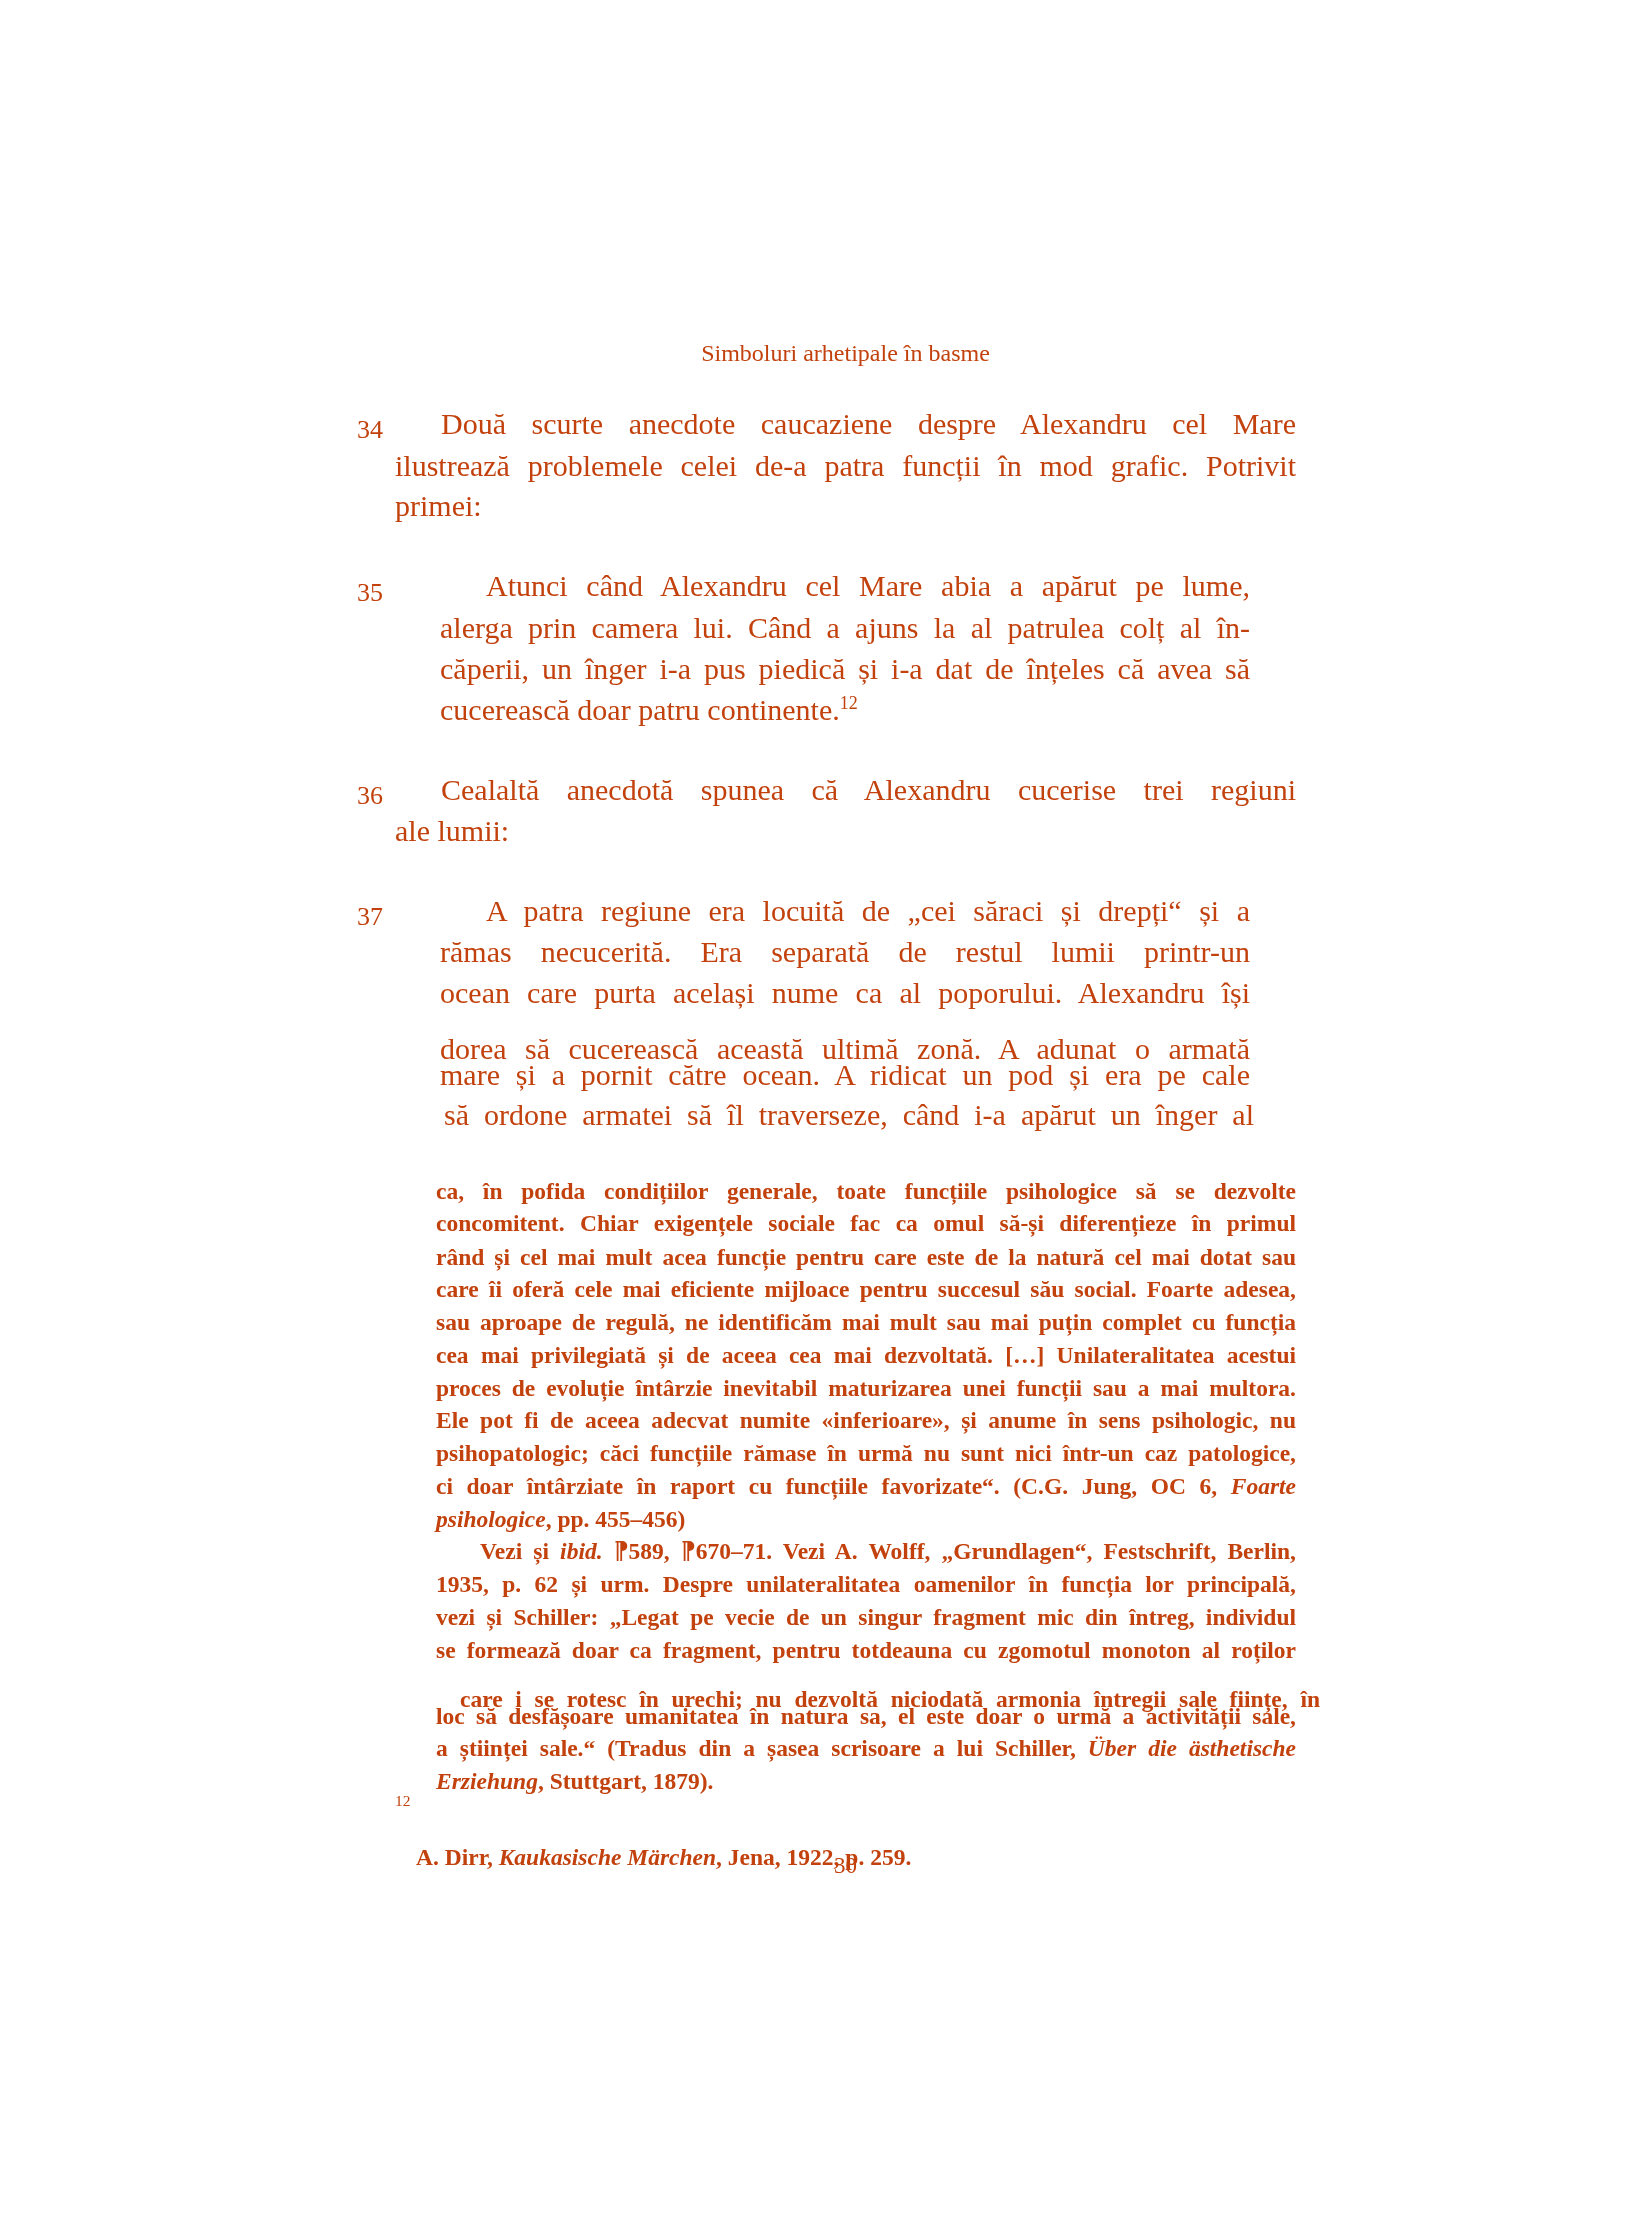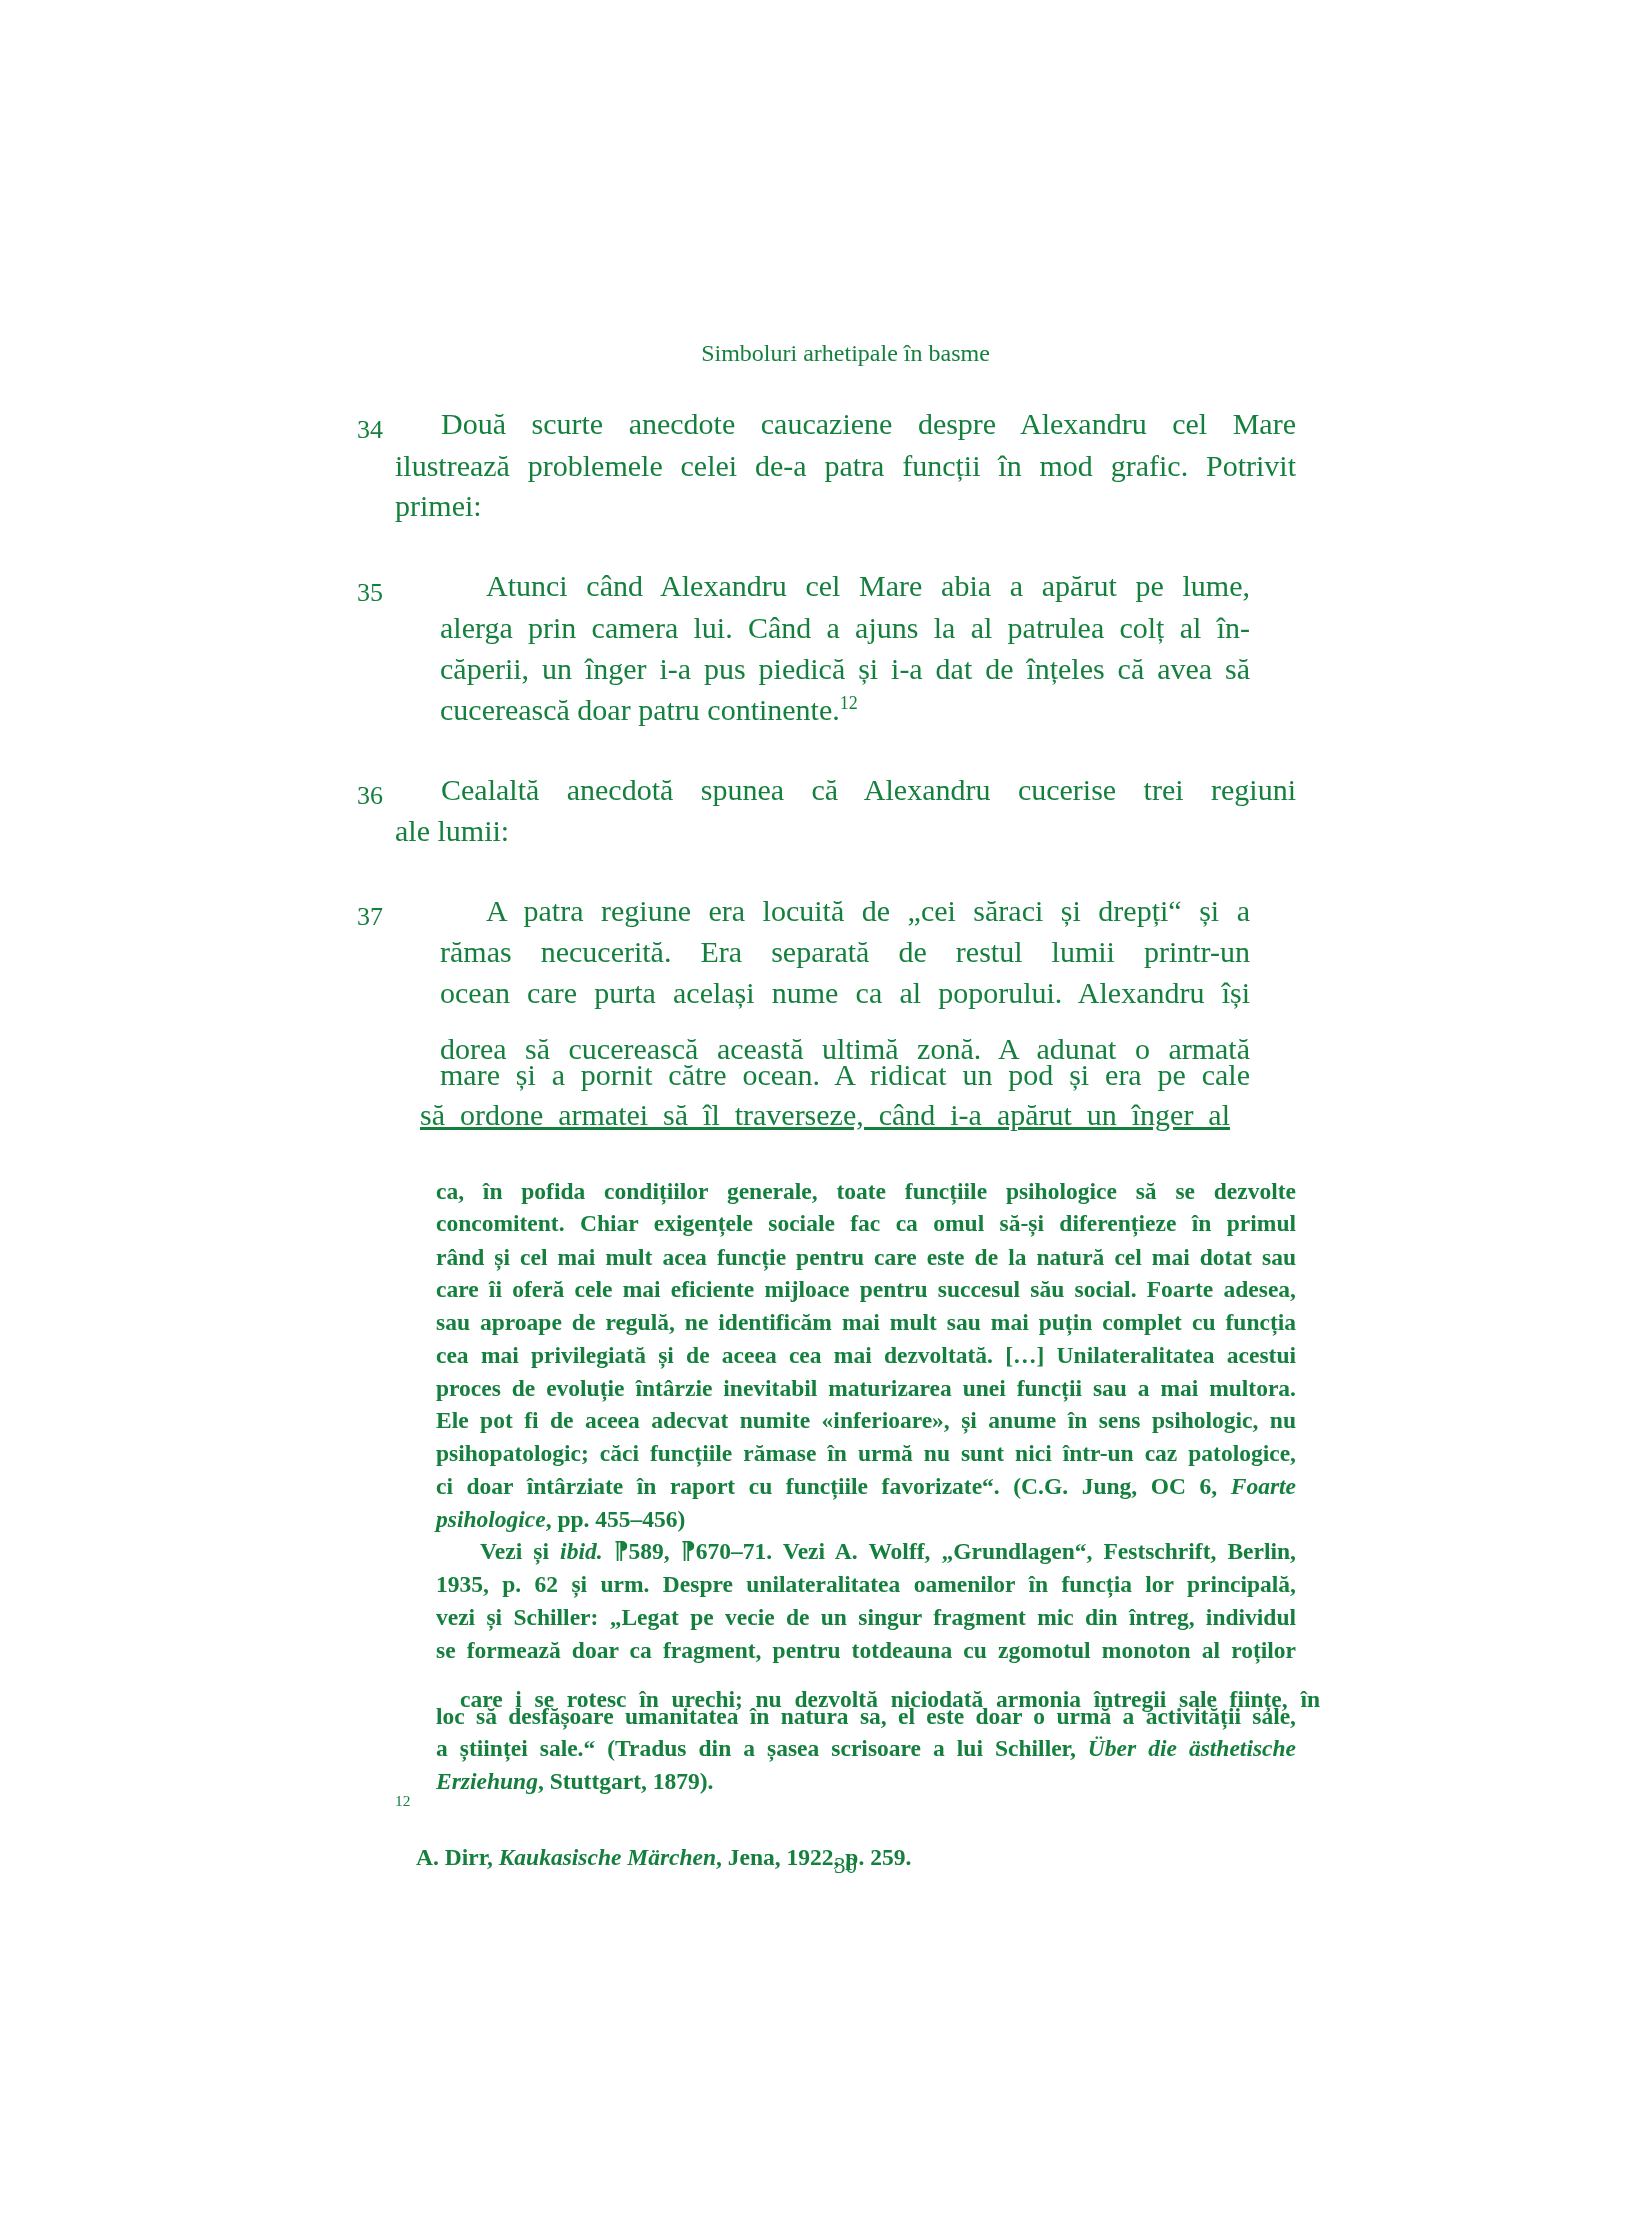--- a/index.html
+++ b/index.html
@@ -1,17 +1,17 @@
 <!DOCTYPE html>
 <html style="font-size:12.3px"><head>
 <meta charset="utf-8">
 <style>
   html, body { margin: 0; padding: 0; background: #ffffff; }
   body { width: 1646px; height: 2239px; position: relative; overflow: hidden; }
-  .page { position: absolute; left: 0; top: 0; width: 1646px; height: 2239px; background: #ffffff; color: #15803d;
+  .page { position: absolute; left: 0; top: 0; width: 1646px; height: 2239px; background: #ffffff; color: #c2410c;
           font-family: "Liberation Serif", "DejaVu Serif", serif; }
   .line { position: absolute; white-space: nowrap; line-height: 1; }
   .just { text-align: justify; text-align-last: justify; }
   .left { text-align: left; }
   .header { position: absolute; left: 395px; width: 901px; text-align: center; font-size: 24px; top: 341px; }
   .body-line { font-size: 30px; height: 34px; }
   .num { position: absolute; font-size: 26px; left: 357px; }
   .fn-line { font-size: 23.5px; height: 26px; font-weight: bold; }
   .fn-mark { position: absolute; left: 395px; font-size: 15.4px; }
   .sup { font-size: 60%; vertical-align: super; line-height: 0; }
@@ -46,21 +46,21 @@
     <div class="line body-line left" style="left:395px;top:816px;">ale lumii:</div>
   </div>
 
   <div>
     <span class="num line" style="top:904px;">37</span>
     <div class="line body-line just" style="left:486px;width:764px;top:896px;">A patra regiune era locuită de „cei săraci și drepți“ și a</div>
     <div class="line body-line just" style="left:440px;width:810px;top:937px;">rămas necucerită. Era separată de restul lumii printr-un</div>
     <div class="line body-line just" style="left:440px;width:810px;top:978px;">ocean care purta același nume ca al poporului. Alexandru își</div>
     <div class="line body-line just" style="left:440px;width:810px;top:1019px;margin-top:15px;">dorea să cucerească această ultimă zonă. A adunat o armată</div>
     <div class="line body-line just" style="left:440px;width:810px;top:1060px;">mare și a pornit către ocean. A ridicat un pod și era pe cale</div>
-    <div class="line body-line just" style="left:420px;width:810px;top:1100px;text-decoration:underline;">să ordone armatei să îl traverseze, când i-a apărut un înger al</div>
+    <div class="line body-line just" style="left:444px;width:810px;top:1100px;">să ordone armatei să îl traverseze, când i-a apărut un înger al</div>
   </div>
 
   <div>
 
     <div>
       <div class="line fn-line just" style="left:436px;width:860px;top:1180px;">ca, în pofida condițiilor generale, toate funcțiile psihologice să se dezvolte</div>
       <div class="line fn-line just" style="left:436px;width:860px;top:1212px;">concomitent. Chiar exigențele sociale fac ca omul să-și diferențieze în primul</div>
       <div class="line fn-line just" style="left:436px;width:860px;top:1246px;">rând și cel mai mult acea funcție pentru care este de la natură cel mai dotat sau</div>
       <div class="line fn-line just" style="left:436px;width:860px;top:1278px;">care îi oferă cele mai eficiente mijloace pentru succesul său social. Foarte adesea,</div>
       <div class="line fn-line just" style="left:436px;width:860px;top:1311px;">sau aproape de regulă, ne identificăm mai mult sau mai puțin complet cu funcția</div>

